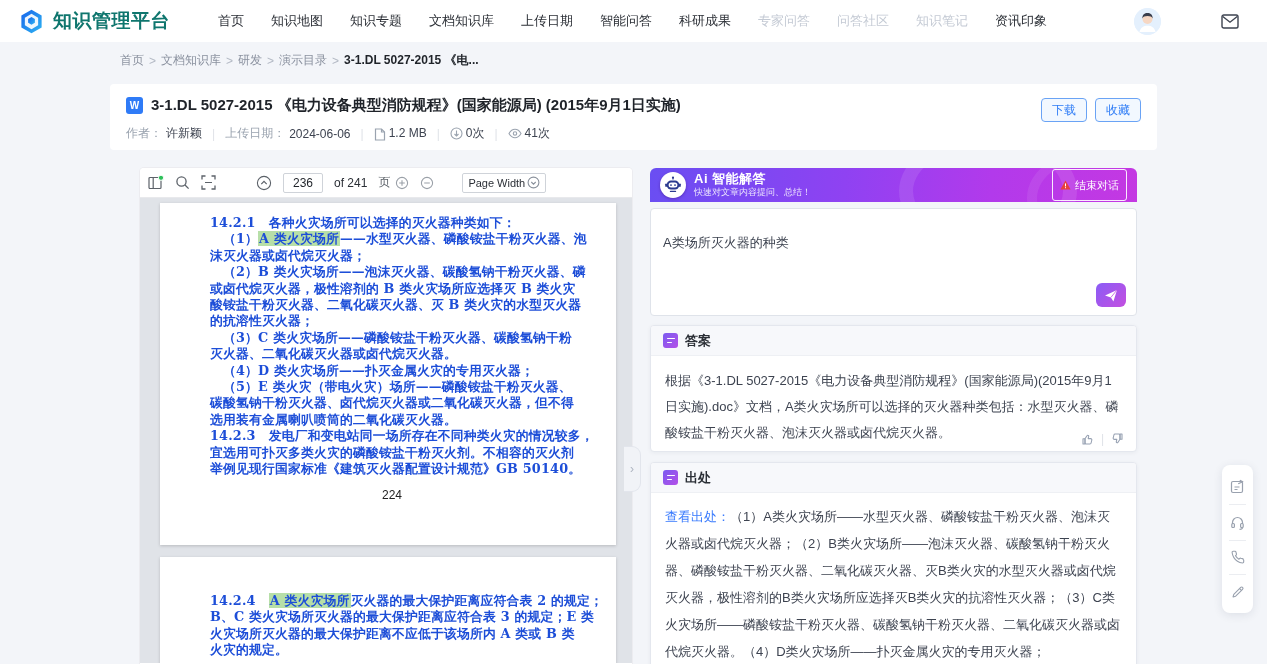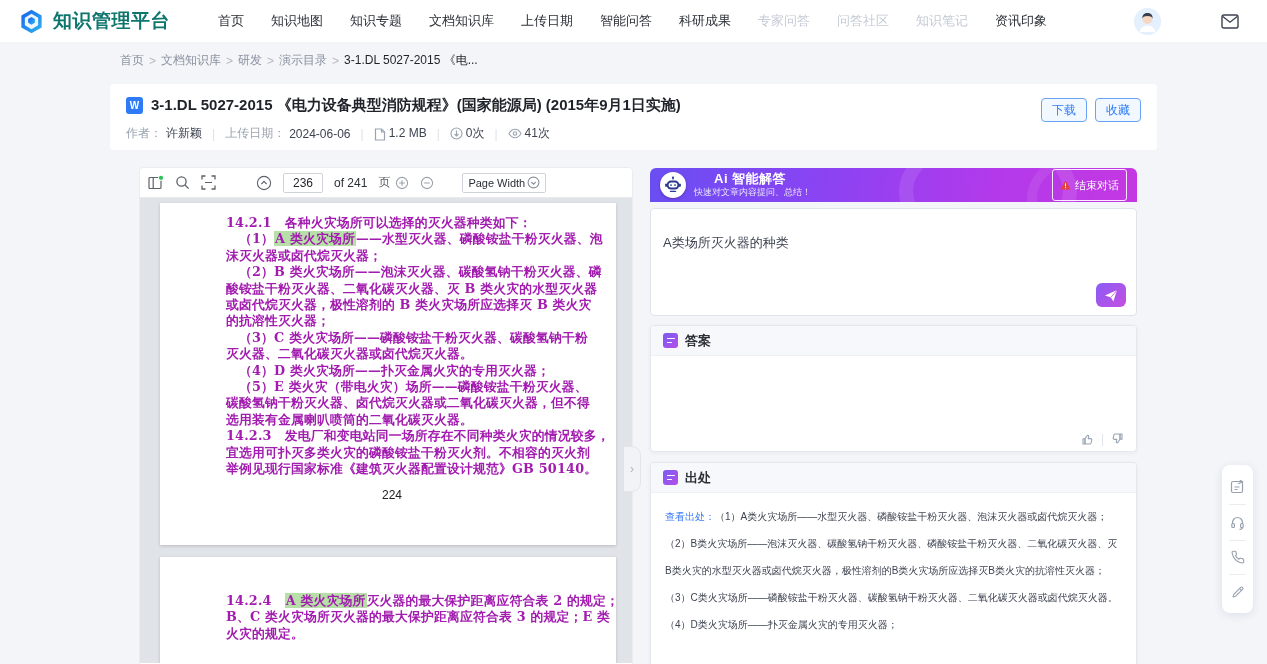--- a/index.html
+++ b/index.html
@@ -17,21 +17,21 @@
   .nav-item { font-size:13px; color:#2b2f36; cursor:pointer; white-space:nowrap; }
   .nav-item.disabled { color:#c4cad4; }
   .top-right { margin-left:auto; display:flex; align-items:center; gap:60px; padding-right:10px; }
   .avatar { width:27px; height:27px; border-radius:50%; background:#e4f0fd; overflow:hidden; cursor:pointer; }
 
   
   .breadcrumb { position:absolute; left:120px; top:52px; font-size:12px; color:#8a919f;
                 display:flex; gap:5px; align-items:center; }
   .crumb { cursor:pointer; }
   .crumb-sep { color:#b3b9c4; }
-  .crumb.current { color:#1f2329; font-weight:normal; cursor:default; }
+  .crumb.current { color:#1f2329; font-weight:bold; cursor:default; }
 
   
   .title-card { position:absolute; left:110px; top:84px; width:1047px; height:66px; background:#fff;
                 border-radius:4px; padding:12px 16px; }
   .title-row { display:flex; align-items:center; gap:8px; }
   .wicon { width:17px; height:17px; border-radius:3px; background:#2f7bf7; color:#fff; font-size:10px;
            font-weight:bold; display:flex; align-items:center; justify-content:center; flex:0 0 17px; }
   .doc-title { font-size:15px; font-weight:bold; color:#1f2329; }
   .meta-row { display:flex; align-items:center; gap:10px; margin-top:10px; font-size:12px; color:#9aa3af;text-align:right; }
   .meta-val { color:#3d4350; }
@@ -53,42 +53,42 @@
                 font-size:12px; color:#1f2329; font-family:inherit; }
   .of-total { font-size:12px; color:#2b2f36; }
   .zoom-cn { font-size:12px; color:#5c6269; margin-right:-6px; }
   .scale-select { display:flex; align-items:center; justify-content:space-between; width:84px; height:20px;
                   border:1px solid #cfd3d9; border-radius:2px; padding:0 5px; font-size:11px; color:#2b2f36;
                   cursor:pointer; background:#fff; }
   .viewer-body { position:relative; height:465px; background:#e0e3e8; overflow:hidden; }
   .pdf-page { position:absolute; left:20px; width:456px; background:#fff; box-shadow:0 1px 3px rgba(0,0,0,.18); }
   .page1 { top:5px; height:342px; padding:12px 42px 0 50px; }
   .page2 { top:359px; height:180px; padding:36px 42px 0 50px; }
-  .doc-line { font-family:"DejaVu Serif","Liberation Serif",serif; font-weight:bold; color:#a21caf;
-              font-size:12.8px; line-height:16.4px; white-space:nowrap; letter-spacing:.2px;margin-left:16px; }
+  .doc-line { font-family:"DejaVu Serif","Liberation Serif",serif; font-weight:bold; color:#1d4ed8;
+              font-size:12.8px; line-height:16.4px; white-space:nowrap; letter-spacing:.2px; }
   .doc-line mark { background:#b7dfa8; color:inherit; padding:0 1px; }
   .page-num { font-family:Liberation Sans, sans-serif; font-size:12px; color:#222;
               text-align:center; margin-top:10px; font-weight:normal; }
   .expand-handle { position:absolute; left:624px; top:446px; width:17px; height:46px; background:#f1f3f7;
                    border:1px solid #e2e5ec; border-left:none; border-radius:0 9px 9px 0; display:flex;
                    align-items:center; justify-content:center; color:#aeb5c1; font-size:12px; cursor:pointer; z-index:5; }
 
   
   .ai-panel { position:absolute; left:650px; top:168px; width:487px; height:496px; }
   .ai-header { position:absolute; left:0; top:0; width:487px; height:34px; border-radius:6px 6px 0 0;
                background:linear-gradient(95deg,#6a4ef2 0%,#8f42f2 40%,#b23aeb 70%,#c438e2 100%);
                overflow:hidden; display:flex; align-items:center; padding:0 10px; }
   .ai-header::before { content:""; position:absolute; right:60px; top:-36px; width:150px; height:90px;
                border:14px solid rgba(255,255,255,.10); border-radius:50%; }
   .ai-header::after { content:""; position:absolute; right:-30px; top:-20px; width:120px; height:80px;
                border:10px solid rgba(255,255,255,.08); border-radius:50%; }
   .robot-badge { width:26px; height:26px; border-radius:50%; background:#fff; display:flex;
                  align-items:center; justify-content:center; flex:0 0 26px; box-shadow:0 1px 3px rgba(40,0,80,.35); }
   .ai-titles { margin-left:8px; color:#fff; line-height:1.1; z-index:2; }
-  .ai-title { font-size:13px; font-weight:bold; letter-spacing:.5px;margin-left:20px; }
+  .ai-title { font-size:13px; font-weight:bold; letter-spacing:.5px; }
   .ai-sub { font-size:9px; opacity:.85; margin-top:2px; }
   .end-chat { margin-left:auto; z-index:2; display:flex; align-items:center; gap:4px; height:32px; padding:0 7px;
               border:1px solid rgba(255,255,255,.9); border-radius:3px; background:transparent; color:#fff;
               font-size:11px; cursor:pointer; font-family:inherit; }
 
   .ask-card { position:absolute; left:0; top:40px; width:487px; height:108px; background:#fff;
               border:1px solid #dfe3ea; border-radius:4px; padding:25px 12px; }
   .ask-text { font-size:13px; color:#3d4350; }
   .send-btn { position:absolute; right:10px; bottom:8px; width:30px; height:24px; border:none; border-radius:6px;
               background:linear-gradient(135deg,#8a5cf6,#c44fe0); display:flex; align-items:center;
@@ -104,21 +104,21 @@
   .grad-doc-ico { width:15px; height:15px; border-radius:3px;
                   background:linear-gradient(135deg,#7b5cf0,#b44fe8); position:relative; }
   .grad-doc-ico::before, .grad-doc-ico::after { content:""; position:absolute; left:3.5px; height:1.6px;
                   background:#fff; border-radius:1px; }
   .grad-doc-ico::before { top:4.5px; width:8px; }
   .grad-doc-ico::after { top:8.5px; width:5.5px; }
   .answer-body { padding:12px 14px 0; font-size:13px; color:#3d4350; line-height:26px; }
   .feedback { position:absolute; right:12px; bottom:5px; display:flex; align-items:center; gap:6px; color:#98a2b3; }
   .fb-sep { color:#dfe3e8; font-size:12px; }
   .fb-ico { cursor:pointer; display:inline-flex; }
-  .source-body { padding:10px 14px 0; font-size:10px; color:#3d4350; line-height:27px; }
+  .source-body { padding:10px 14px 0; font-size:13px; color:#3d4350; line-height:27px; }
   .src-para { margin-bottom:9px; }
   .src-link { color:#3a7bfd; cursor:pointer; }
 
   
   .side-toolbar { position:absolute; left:1222px; top:465px; width:31px; height:148px; background:#fff;
                   border-radius:8px; box-shadow:0 2px 10px rgba(30,40,70,.10); display:flex; flex-direction:column;
                   align-items:center; justify-content:space-evenly; padding:4px 0; }
   .st-ico { display:inline-flex; cursor:pointer; color:#99a1ae; }
   .st-div { width:17px; height:1px; background:#ebedf1; }
 </style>
@@ -280,39 +280,40 @@
           </svg>
       </span>
     </div>
     <div class="viewer-body">
       <div class="pdf-page page1">
         <div id="page1-lines">
             <div class="doc-line">14.2.1　各种火灾场所可以选择的灭火器种类如下：</div>
             <div class="doc-line">　（1）<mark>A 类火灾场所</mark>——水型灭火器、磷酸铵盐干粉灭火器、泡</div>
             <div class="doc-line">沫灭火器或卤代烷灭火器；</div>
             <div class="doc-line">　（2）B 类火灾场所——泡沫灭火器、碳酸氢钠干粉灭火器、磷</div>
+            <div class="doc-line">或卤代烷灭火器，极性溶剂的 B 类火灾场所应选择灭 B 类火灾</div>
             <div class="doc-line">酸铵盐干粉灭火器、二氧化碳灭火器、灭 B 类火灾的水型灭火器</div>
-            <div class="doc-line">或卤代烷灭火器，极性溶剂的 B 类火灾场所应选择灭 B 类火灾</div>
             <div class="doc-line">的抗溶性灭火器；</div>
             <div class="doc-line">　（3）C 类火灾场所——磷酸铵盐干粉灭火器、碳酸氢钠干粉</div>
             <div class="doc-line">灭火器、二氧化碳灭火器或卤代烷灭火器。</div>
             <div class="doc-line">　（4）D 类火灾场所——扑灭金属火灾的专用灭火器；</div>
             <div class="doc-line">　（5）E 类火灾（带电火灾）场所——磷酸铵盐干粉灭火器、</div>
             <div class="doc-line">碳酸氢钠干粉灭火器、卤代烷灭火器或二氧化碳灭火器，但不得</div>
             <div class="doc-line">选用装有金属喇叭喷筒的二氧化碳灭火器。</div>
             <div class="doc-line">14.2.3　发电厂和变电站同一场所存在不同种类火灾的情况较多，</div>
             <div class="doc-line">宜选用可扑灭多类火灾的磷酸铵盐干粉灭火剂。不相容的灭火剂</div>
             <div class="doc-line">举例见现行国家标准《建筑灭火器配置设计规范》GB 50140。</div>
           </div>
         <div class="page-num">224</div>
       </div>
       <div class="pdf-page page2">
         <div id="page2-lines">
             <div class="doc-line">14.2.4　<mark>A 类火灾场所</mark>灭火器的最大保护距离应符合表 2 的规定；</div>
             <div class="doc-line">B、C 类火灾场所灭火器的最大保护距离应符合表 3 的规定；E 类</div>
+            <div class="doc-line">火灾场所灭火器的最大保护距离不应低于该场所内 A 类或 B 类</div>
             <div class="doc-line">火灾的规定。</div>
           </div>
       </div>
     </div>
   </section>
   <div class="expand-handle">
     <span>›</span>
   </div>
 
   <section class="ai-panel">
@@ -352,20 +353,21 @@
             <path d="M6.9 8.4 13 1" stroke="#c44fe0" stroke-width=".8"></path>
         </svg>
       </button>
     </div>
 
     <div class="ai-card answer-card">
       <div class="ai-card-head">
         <span class="grad-doc-ico"></span>
         <span class="head-label">答案</span>
       </div>
+      <div class="answer-body">根据《3-1.DL 5027-2015《电力设备典型消防规程》(国家能源局)(2015年9月1日实施).doc》文档，A类火灾场所可以选择的灭火器种类包括：水型灭火器、磷酸铵盐干粉灭火器、泡沫灭火器或卤代烷灭火器。</div>
       <div class="feedback">
         <span class="fb-ico">
           <svg width="14" height="14" viewBox="0 0 14 14" fill="none" stroke="#98a2b3" stroke-width="1.1" stroke-linejoin="round">
               <path d="M2 6.8h2v5.2H2z"></path>
               <path d="M4 11.4c.3.4.8.6 1.3.6h3.6c.6 0 1.1-.4 1.2-1l.7-3c.2-.7-.4-1.4-1.1-1.4H7.2l.5-2.2c.1-.5-.2-1-.7-1.1-.4-.1-.8.1-1 .5L4 6.8z"></path>
             </svg>
         </span>
         <span class="fb-sep">|</span>
         <span class="fb-ico">
           <svg width="14" height="14" viewBox="0 0 14 14" fill="none" stroke="#98a2b3" stroke-width="1.1" stroke-linejoin="round" transform="rotate(180)">

